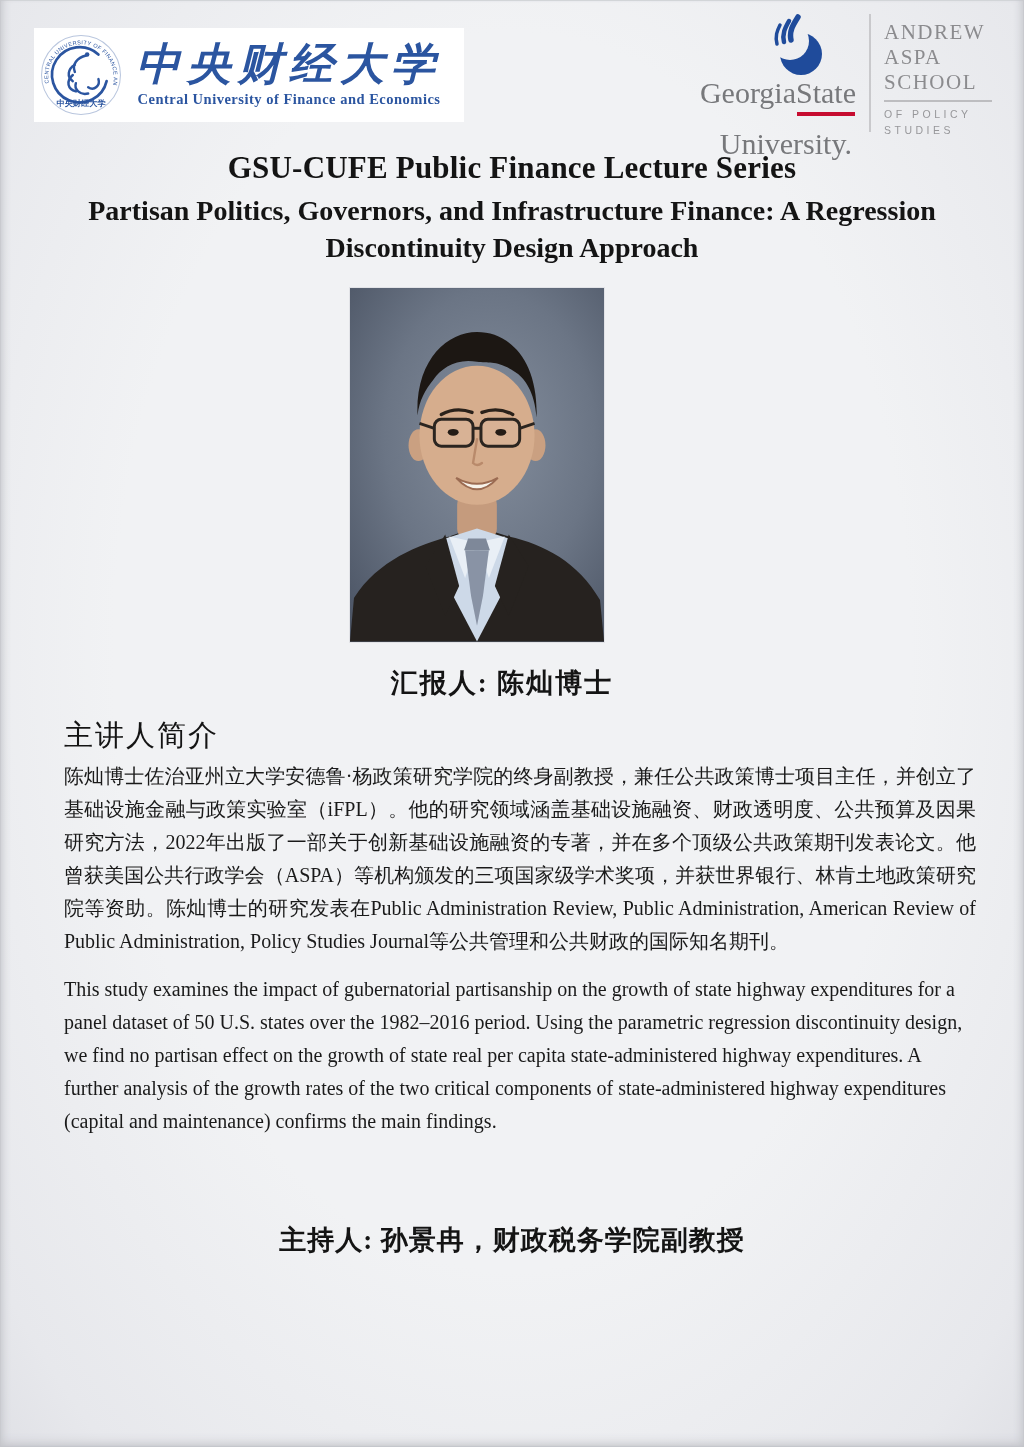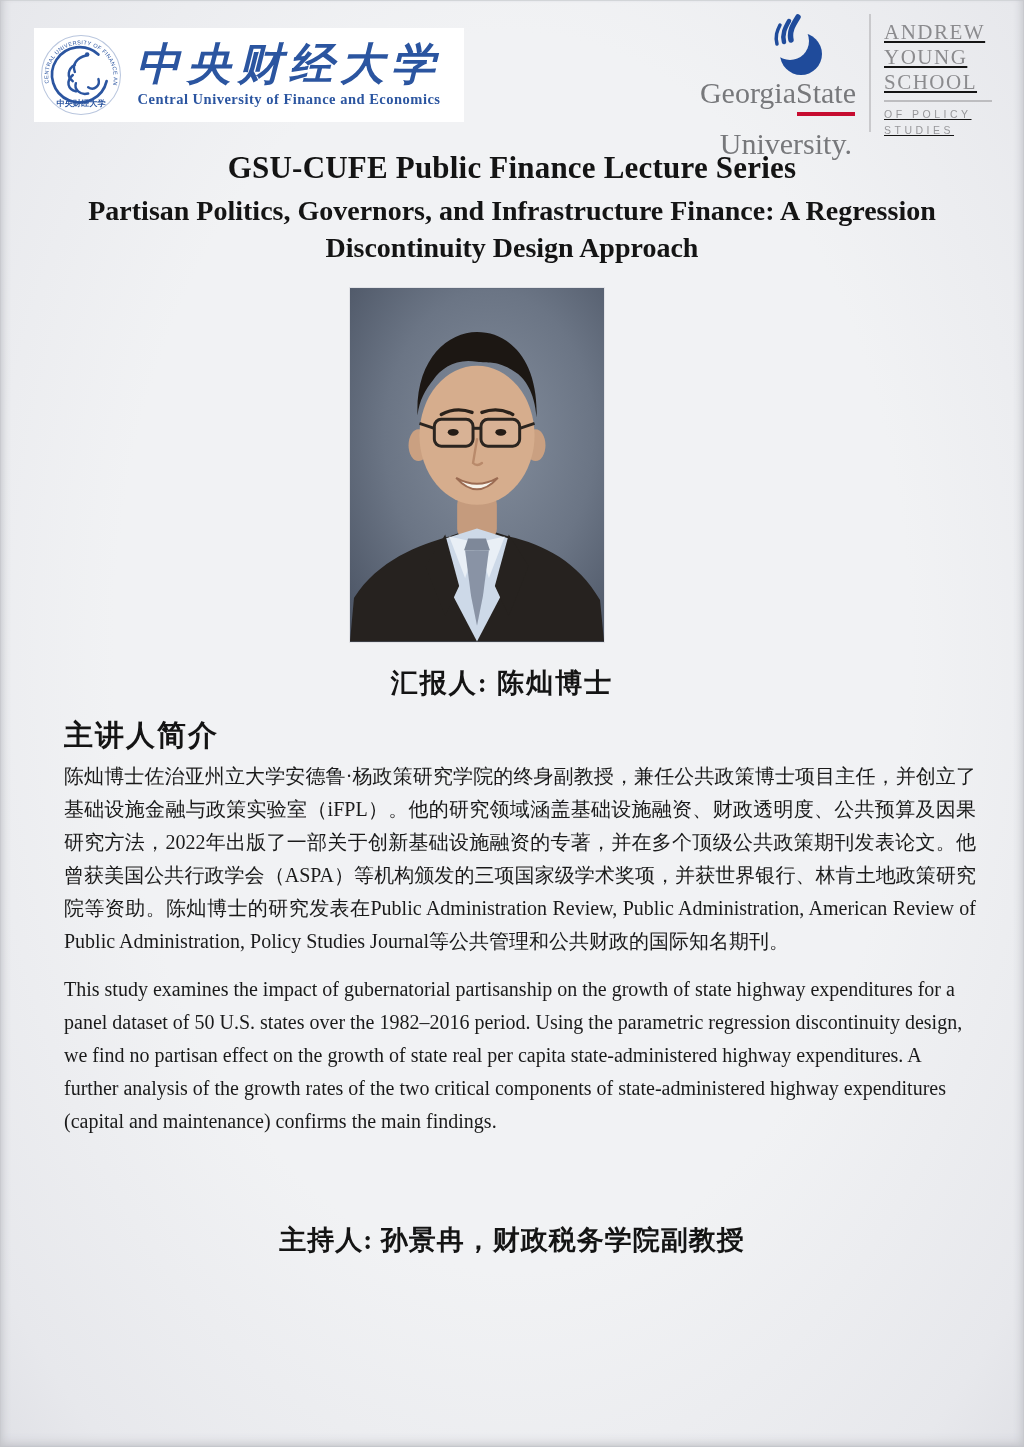--- a/index.html
+++ b/index.html
@@ -40,21 +40,21 @@
   .gsu-wordmark { display: flex; flex-direction: column; align-items: flex-end; padding-top: 2px; text-align: center; }
   .gsu-flame { width: 78px; height: 64px; margin-right: 26px; display: block; }
   .gsu-name-line { font-size: 30px; color: #77787b; line-height: 1.0; white-space: nowrap; }
   .gsu-state { position: relative; }
   .gsu-state::after {
     content: ""; position: absolute; left: 1px; right: 1px; bottom: -7px;
     height: 4px; background: #c60c30;
   }
   .gsu-uni { margin-top: 21px; padding-right: 4px; }
   .gsu-divider { width: 0; border-left: 2px solid #c9c9cc; height: 118px; margin-top: 2px; }
-  .ays { display: flex; flex-direction: column; padding-top: 8px; width: 108px; text-decoration: underline; }
+  .ays { display: flex; flex-direction: column; padding-top: 8px; width: 108px; }
   .ays-word {
     font-family: "Liberation Serif", serif; font-size: 21px; line-height: 1.18;
     color: #8b8b8e; letter-spacing: 1.5px; white-space: nowrap;
   }
   .ays-rule { border-top: 2px solid #bdbdc0; margin: 6px 0 5px 0; width: 100%; }
   .ays-sub {
     font-family: "Liberation Sans", sans-serif; font-size: 10.5px; line-height: 1.5;
     color: #97979a; letter-spacing: 3.5px; white-space: nowrap;
   }
 
@@ -75,21 +75,21 @@
   }
   .photo-wrap svg { display: block; width: 100%; height: 100%; }
 
   .presenter-caption {
     margin-top: 22px; text-align: center; transform: translateX(-10px);
     font-size: 27px; font-weight: 700; letter-spacing: 2px;
   }
 
   
   .section { margin: 15px 48px 0 64px; }
-  .section-heading { font-size: 29px; font-weight: 700; letter-spacing: 2px; }
+  .section-heading { font-size: 29px; font-weight: 400; letter-spacing: 2px; }
   .section-body {
     margin-top: 4px; font-size: 20px; line-height: 33px;
     color: #1a1a1a; text-align: justify;
   }
   .section-body.latin { text-align: left; }
 
   
   .footer {
     margin-top: 10px; text-align: center;
     font-size: 27px; font-weight: 700; line-height: 37px;
@@ -146,21 +146,21 @@
             <path d="M37,7 C33,14 30,20 32,28" stroke-width="4.5"></path>
             <path d="M28,11 C25,17 23,22 25,30" stroke-width="3.5"></path>
           </g>
         </svg>
         <div class="gsu-name-line"><span>Georgia</span><span class="gsu-state">State</span></div>
         <div class="gsu-name-line gsu-uni">University.</div>
       </div>
       <div class="gsu-divider"></div>
       <div class="ays">
         <div class="ays-word">ANDREW</div>
-        <div class="ays-word">YOUNG</div>
+        <div class="ays-word">ASPA</div>
         <div class="ays-word">SCHOOL</div>
         <div class="ays-rule"></div>
         <div class="ays-sub">OF POLICY</div>
         <div class="ays-sub">STUDIES</div>
       </div>
     </div>
   </div>
 
   <div class="series-title">GSU-CUFE Public Finance Lecture Series</div>
   <div class="lecture-title">Partisan Politics, Governors, and Infrastructure Finance: A Regression Discontinuity Design Approach</div>

